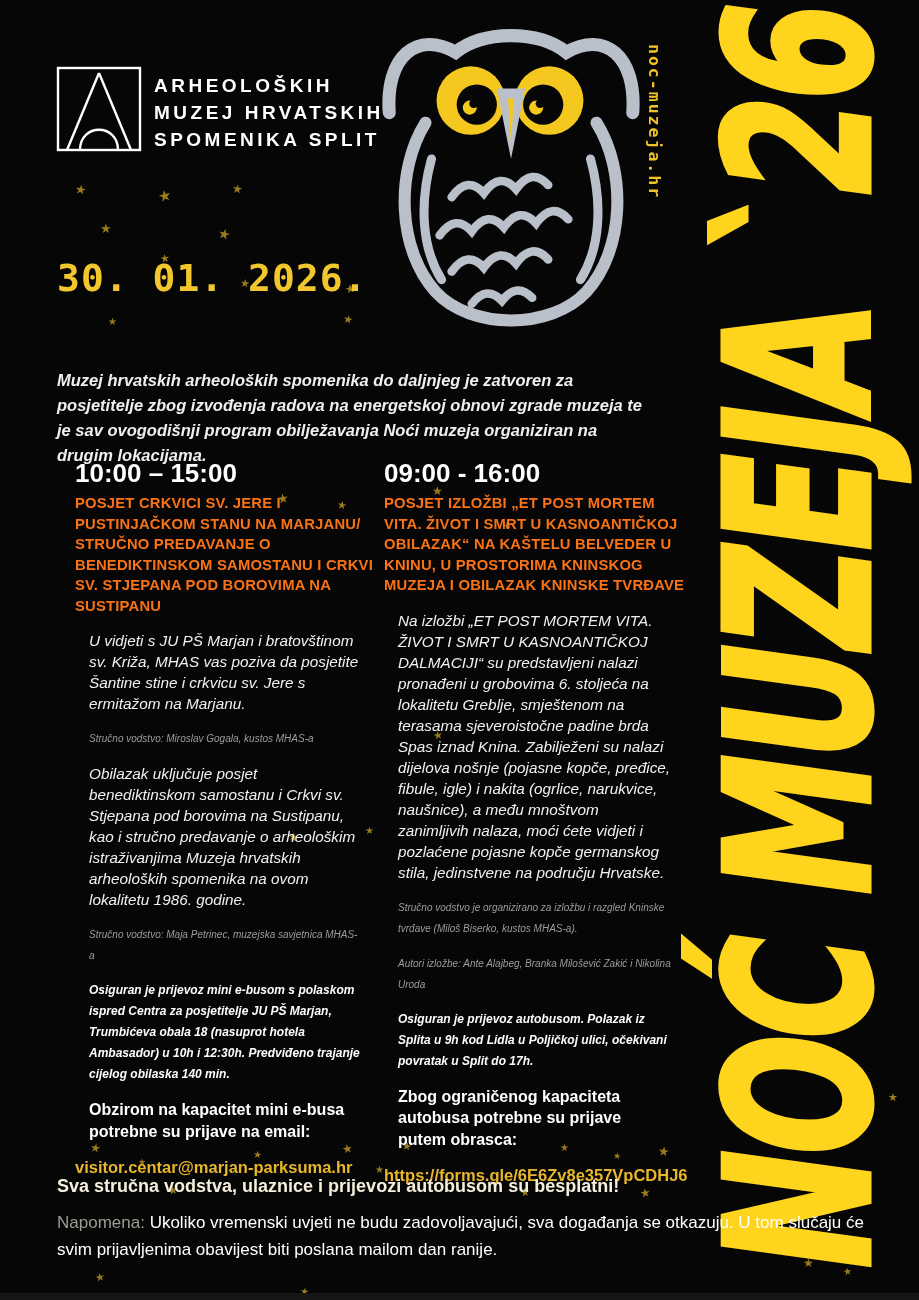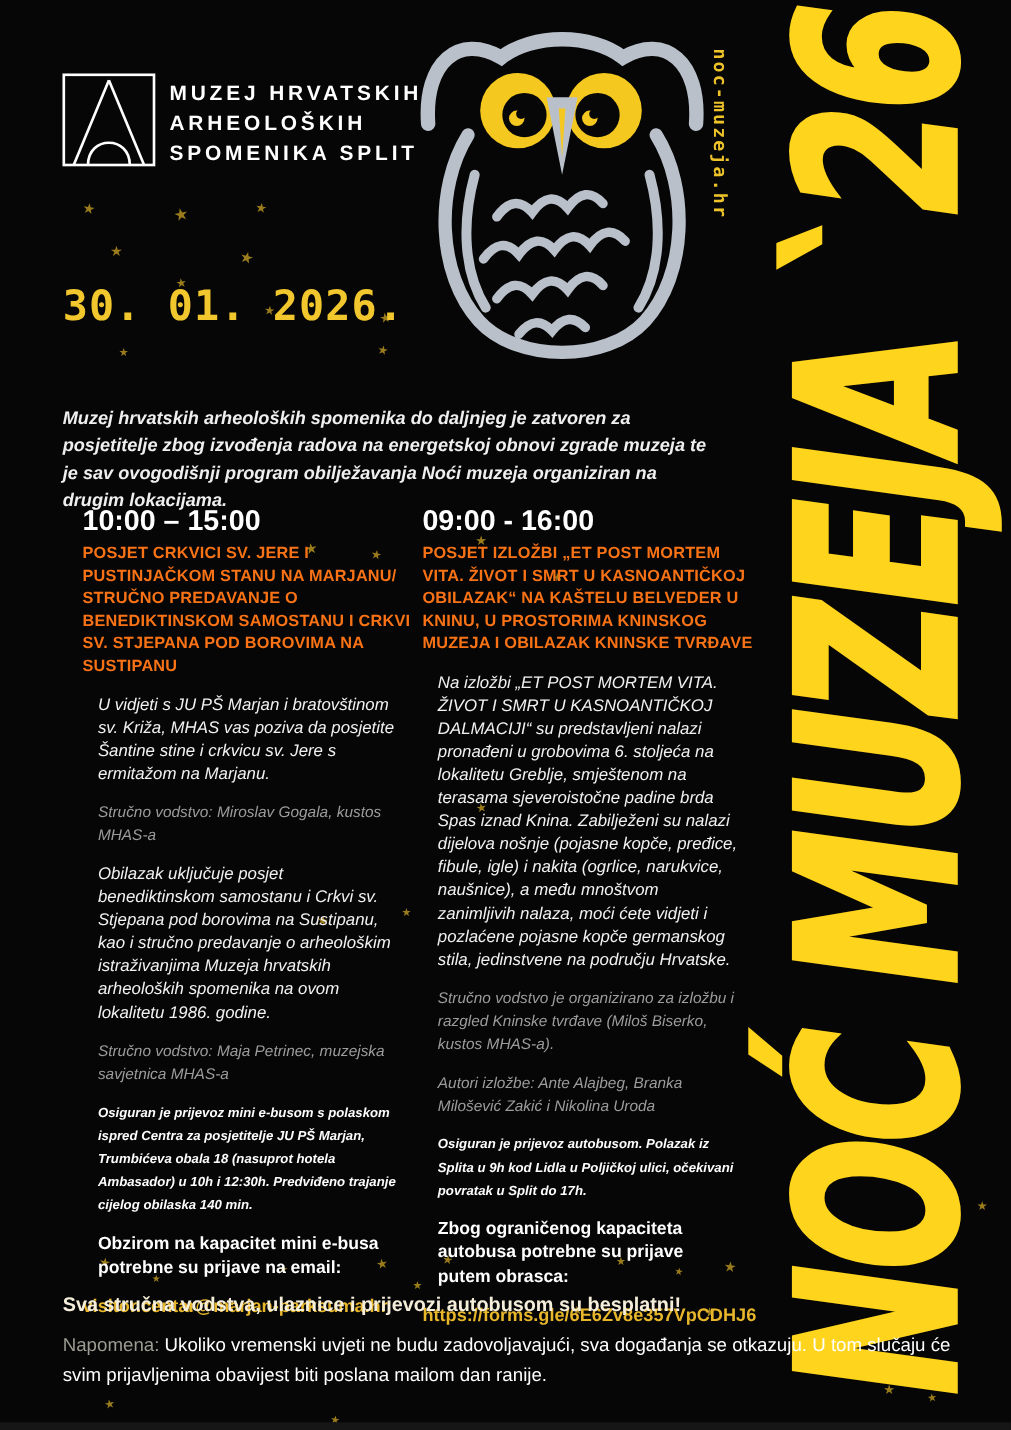--- a/index.html
+++ b/index.html
@@ -43,21 +43,21 @@
   .col{position:absolute;top:458px;}
   .col-left{left:75px;width:300px;}
   .col-right{left:384px;width:302px;}
   .col p{margin:14px;}
   .time{margin:0 0 4px 0;font-size:26px;font-weight:700;color:#fff;}
   .headline{
     margin:0 0 7px 0;font-size:14.8px;font-weight:700;line-height:20.5px;
     color:#f97316;letter-spacing:.2px;
   }
   .body-text{font-size:15.3px;font-style:italic;line-height:21px;color:#f1f1f1;}
-  .credit{font-size:14px;font-style:italic;line-height:21px;color:#9c9c9c;}
+  .credit{font-size:10px;font-style:italic;line-height:21px;color:#9c9c9c;}
   .gap{margin-top:14px !important;}
   .transport{font-size:12px;font-weight:700;font-style:italic;line-height:21px;color:#fdfdfd;}
   .signup{font-size:16px;font-weight:700;line-height:21.5px;color:#fff;}
   .link{
     display:block;margin-top:2px;font-size:16.5px;font-weight:700;
     color:#e7b62b;text-decoration:none;line-height:22px;
   }
   .free-note{
     position:absolute;left:57px;top:1176px;margin:0;width:700px;
     font-size:18px;font-weight:700;color:#f4eedb;
@@ -117,22 +117,22 @@
   <svg class="logo-mark" width="86" height="86" viewBox="0 0 86 86">
     <g fill="none" stroke="#ffffff" stroke-width="2.4">
       <rect x="2" y="2" width="82" height="82"></rect>
       <path d="M43,7 L11,84"></path>
       <path d="M43,7 L75,84"></path>
       <path d="M24,84 C24,57 62,57 62,84"></path>
     </g>
   </svg>
 
   <div class="logo-text">
+    <div>ARHEOLOŠKIH</div>
     <div>MUZEJ HRVATSKIH</div>
-    <div>ARHEOLOŠKIH</div>
     <div>SPOMENIKA SPLIT</div>
   </div>
 
   <svg class="owl" width="278" height="322" viewBox="0 0 270 320">
     <g fill="none" stroke="#b9c0ca" stroke-linecap="round">
       <path d="M50,112 C20,160 22,238 60,280 C95,318 175,318 210,280 C248,238 250,160 220,112" stroke-width="12"></path>
       <path d="M14,102 C10,46 42,20 80,42 C108,20 162,20 190,42 C228,20 260,46 256,102" stroke-width="13"></path>
       <path d="M56,148 C44,192 46,236 66,268" stroke-width="9"></path>
       <path d="M214,148 C226,192 224,236 204,268" stroke-width="9"></path>
       <path d="M76,186 q16,-22 32,-4 q16,-22 32,-4 q16,-22 32,-4" stroke-width="8.5"></path>

